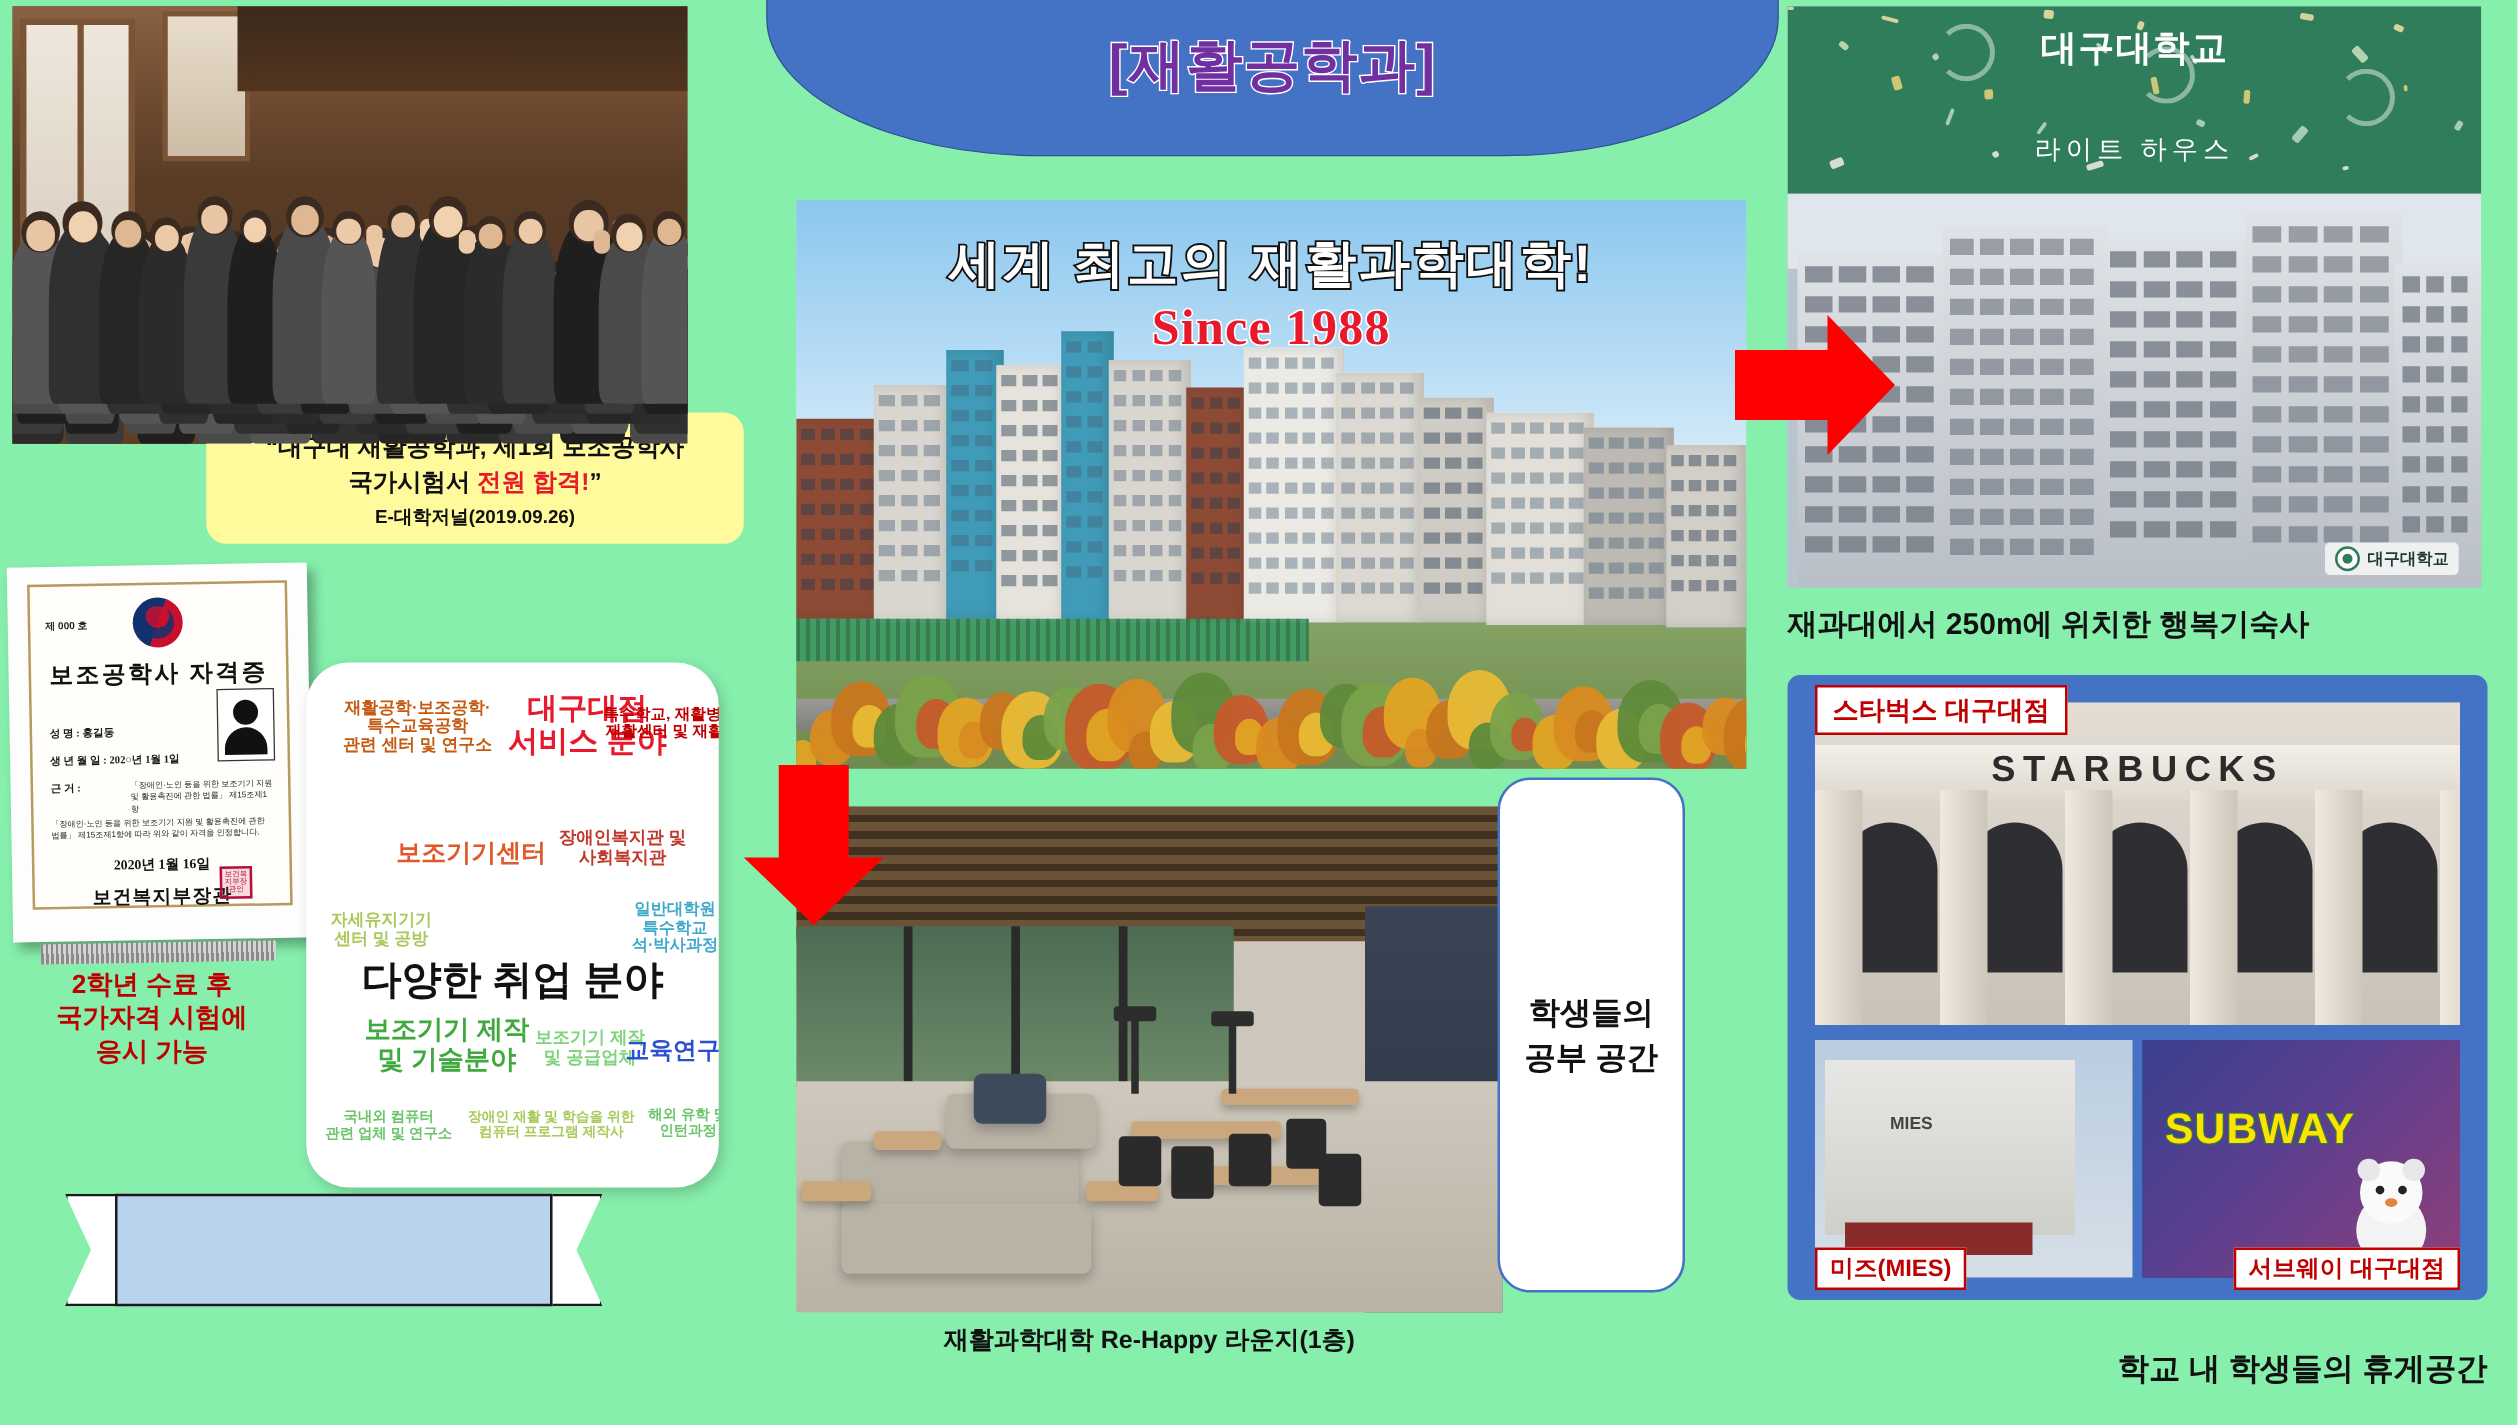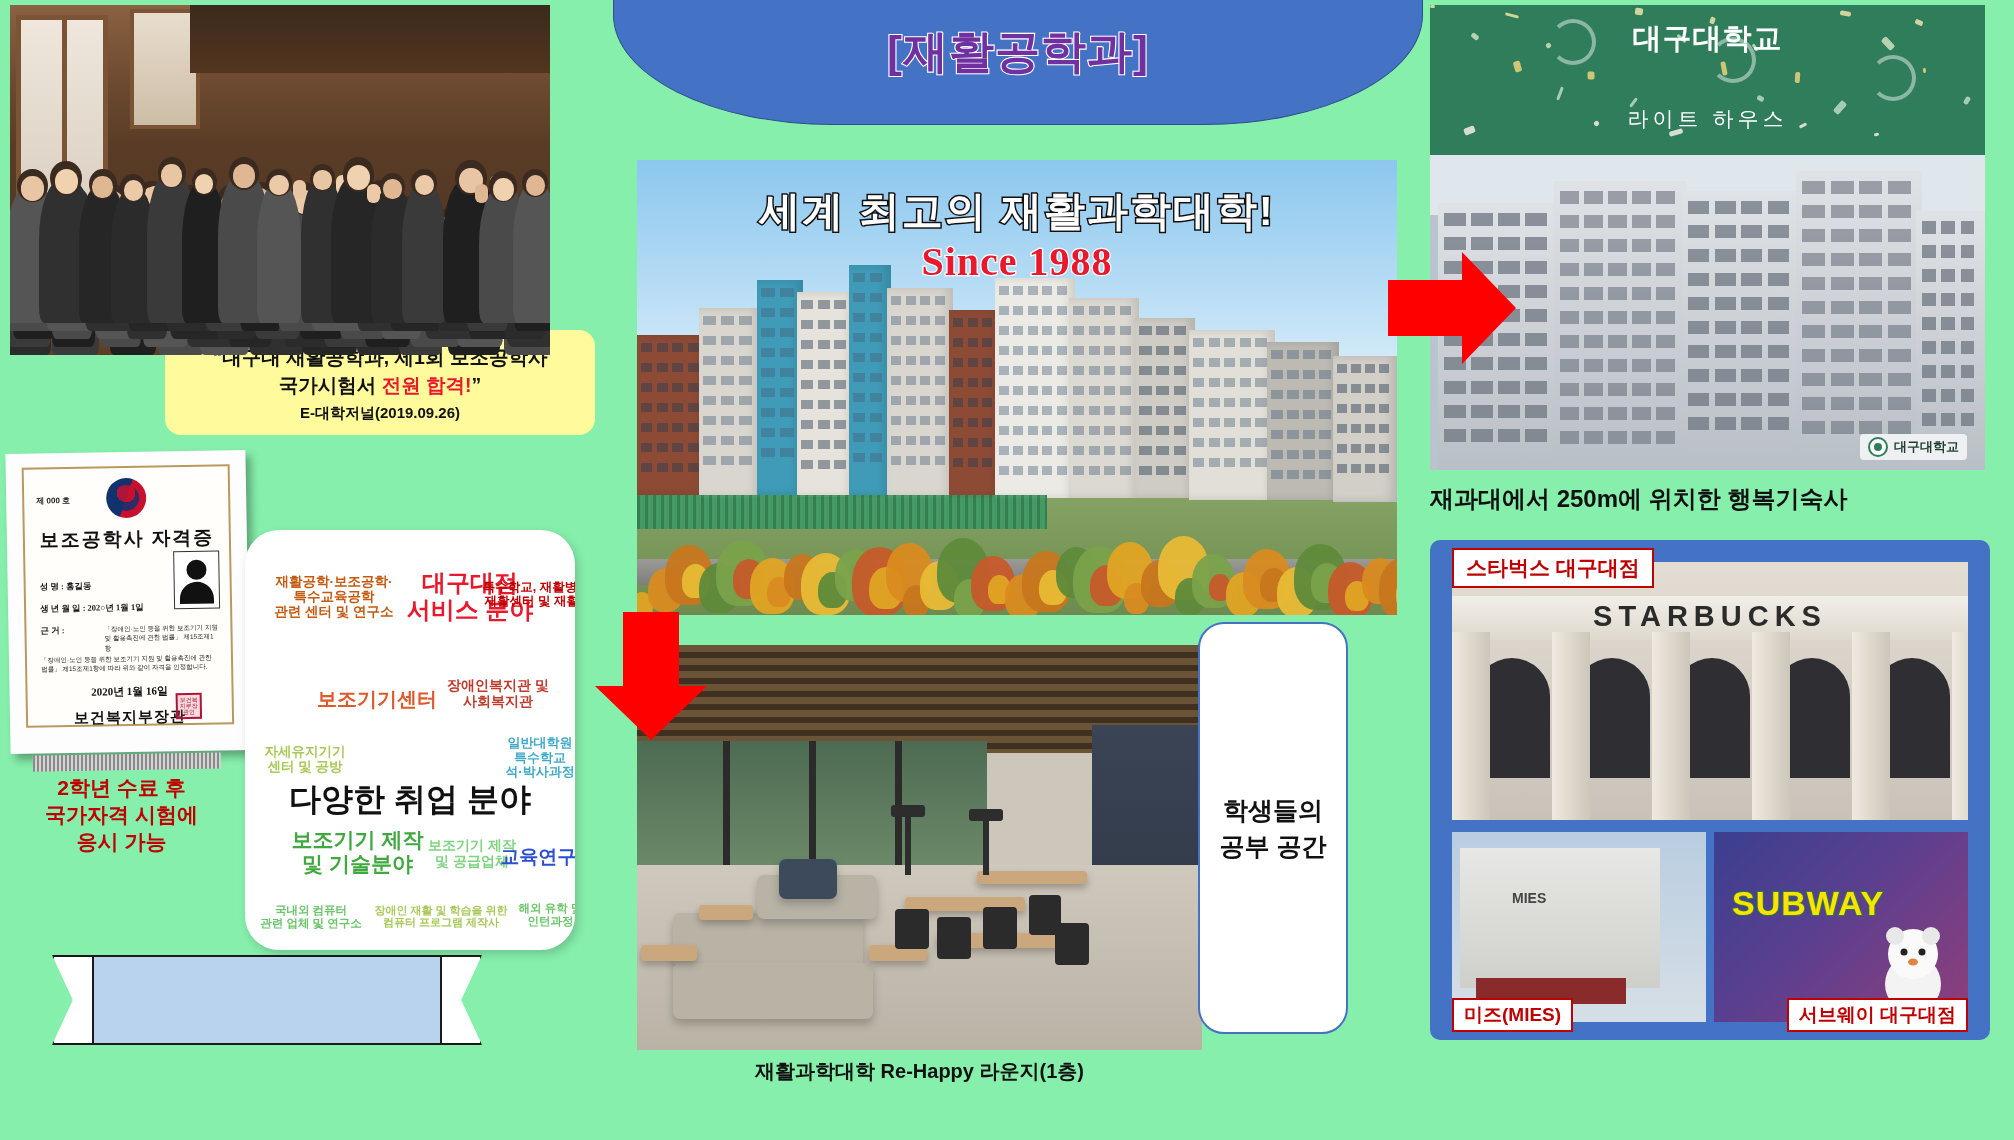--- a/index.html
+++ b/index.html
@@ -138,21 +138,21 @@
     font-size:21px; font-weight:bold; color:#C00000; line-height:1.28;
   }
 
   
   .wordcloud {
     position: absolute; left: 245px; top: 530px; width: 330px; height: 420px;
     background: #ffffff; border-radius: 34px 34px 34px 34px;
     box-shadow: 3px 4px 10px rgba(0,0,0,.18);
     overflow: hidden;
   }
-  .wc { position:absolute; text-align:center; font-weight:bold; line-height:1.12; white-space:nowrap;margin-top:16px;}
+  .wc { position:absolute; text-align:center; font-weight:bold; line-height:1.12; white-space:nowrap;}
 
   
   .ribbon-wrap { position: absolute; left: 52px; top: 955px; width: 430px; height: 90px; }
   .ribbon-body {
     position:absolute; left:40px; top:0; width:350px; height:90px;
     background:#B9D2EE; border:2px solid #1a1a1a;
   }
   .ribbon-tail-l, .ribbon-tail-r {
     position:absolute; top:0; width:52px; height:90px; background:#ffffff; border:2px solid #1a1a1a;
   }
@@ -1560,14 +1560,15 @@
         <circle cx="43" cy="32" r="25" fill="#fafafa"></circle>
         <circle cx="25" cy="14" r="9" fill="#e8e8e8"></circle>
         <circle cx="61" cy="14" r="9" fill="#e8e8e8"></circle>
         <circle cx="34" cy="30" r="3.5" fill="#222"></circle>
         <circle cx="52" cy="30" r="3.5" fill="#222"></circle>
         <ellipse cx="43" cy="40" rx="5" ry="3.5" fill="#e2843f"></ellipse>
       </svg>
     </div>
     <div class="cap-label" style="right:22px; bottom:8px;">서브웨이 대구대점</div>
   </div>
+  <div class="rest-caption">학교 내 학생들의 휴게공간</div>
 
 </div>
 
 </body></html>

